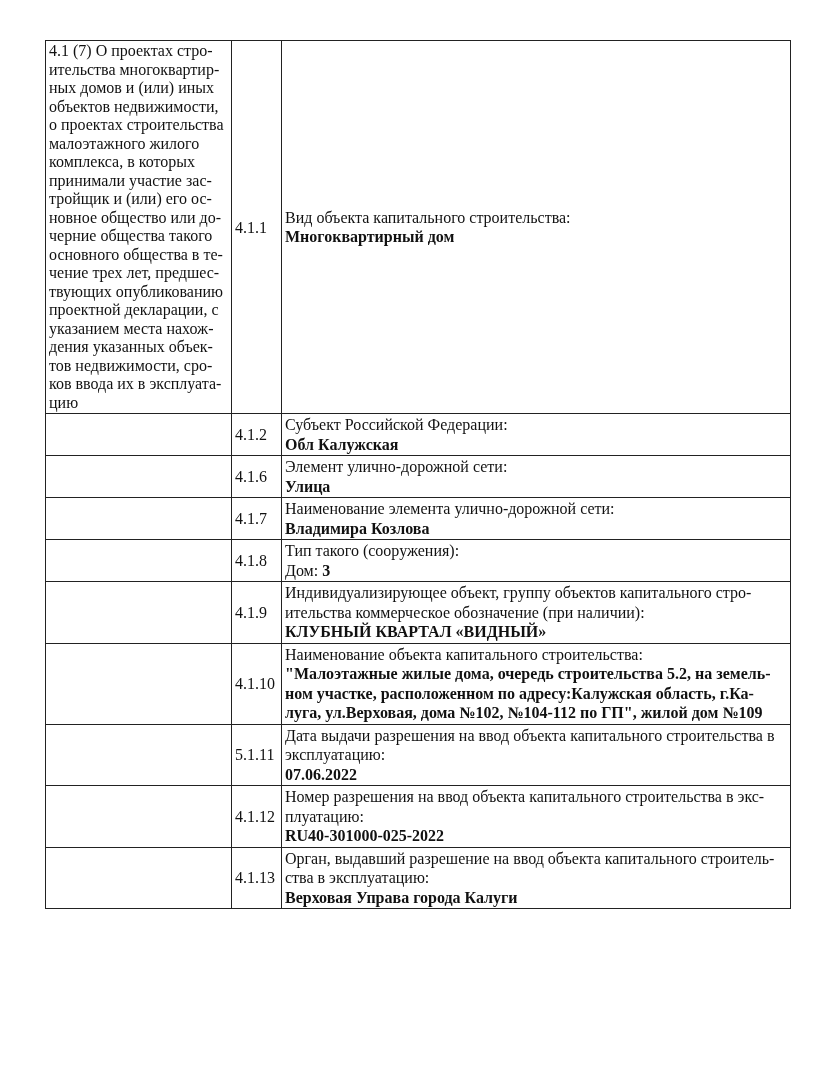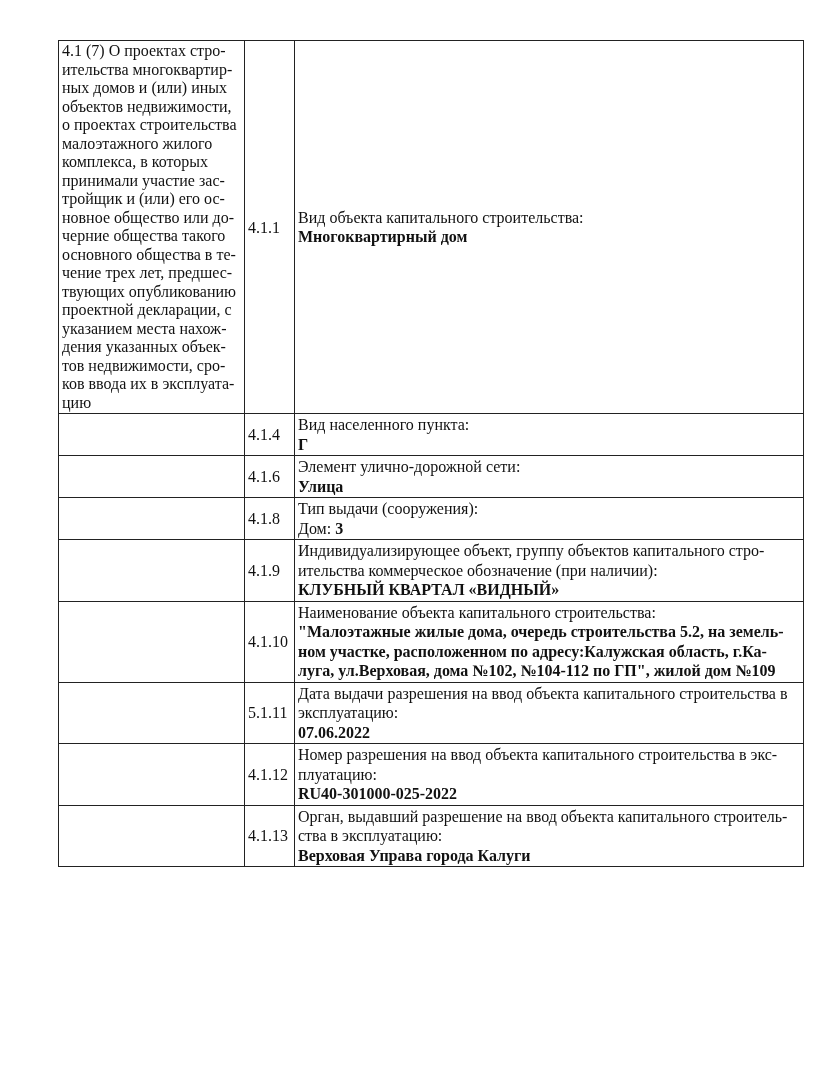--- a/index.html
+++ b/index.html
@@ -9,21 +9,21 @@
   }
   body {
     position: relative;
     width: 835px;
     height: 1080px;
     font-family: "Liberation Serif", "DejaVu Serif", serif;
     color: #111111;
   }
   table.doc-table {
     position: absolute;
-    left: 58px;
+    left: 45px;
     top: 40px;
     width: 745px;
     border-collapse: collapse;
     table-layout: fixed;
   }
   .doc-table td {
     border: 1.5px solid #222222;
     padding: 1px 2px 1px 3px;
     font-size: 16px;
     overflow: hidden;
@@ -82,39 +82,47 @@
 ков ввода их в эксплуата-
 цию</td>
       <td class="c2">4.1.1</td>
       <td class="c3">
         <div class="field-label">Вид объекта капитального строительства:</div>
         <div class="field-value">Многоквартирный дом</div>
       </td>
     </tr>
     <tr>
       <td class="c1"></td>
-      <td class="c2">4.1.4</td>
+      <td class="c2">4.1.2</td>
       <td class="c3">
-        <div class="field-label">Вид населенного пункта:</div>
-        <div class="field-value">Г</div>
+        <div class="field-label">Субъект Российской Федерации:</div>
+        <div class="field-value">Обл Калужская</div>
       </td>
     </tr>
     <tr>
       <td class="c1"></td>
       <td class="c2">4.1.6</td>
       <td class="c3">
         <div class="field-label">Элемент улично-дорожной сети:</div>
         <div class="field-value">Улица</div>
       </td>
     </tr>
     <tr>
       <td class="c1"></td>
+      <td class="c2">4.1.7</td>
+      <td class="c3">
+        <div class="field-label">Наименование элемента улично-дорожной сети:</div>
+        <div class="field-value">Владимира Козлова</div>
+      </td>
+    </tr>
+    <tr>
+      <td class="c1"></td>
       <td class="c2">4.1.8</td>
       <td class="c3">
-        <div class="field-label">Тип выдачи (сооружения):</div>
+        <div class="field-label">Тип такого (сооружения):</div>
         <div class="value-line"><span>Дом: </span><span class="bold">3</span></div>
       </td>
     </tr>
     <tr>
       <td class="c1"></td>
       <td class="c2">4.1.9</td>
       <td class="c3">
         <div class="field-label">Индивидуализирующее объект, группу объектов капитального стро-
 ительства коммерческое обозначение (при наличии):</div>
         <div class="field-value">КЛУБНЫЙ КВАРТАЛ «ВИДНЫЙ»</div>

